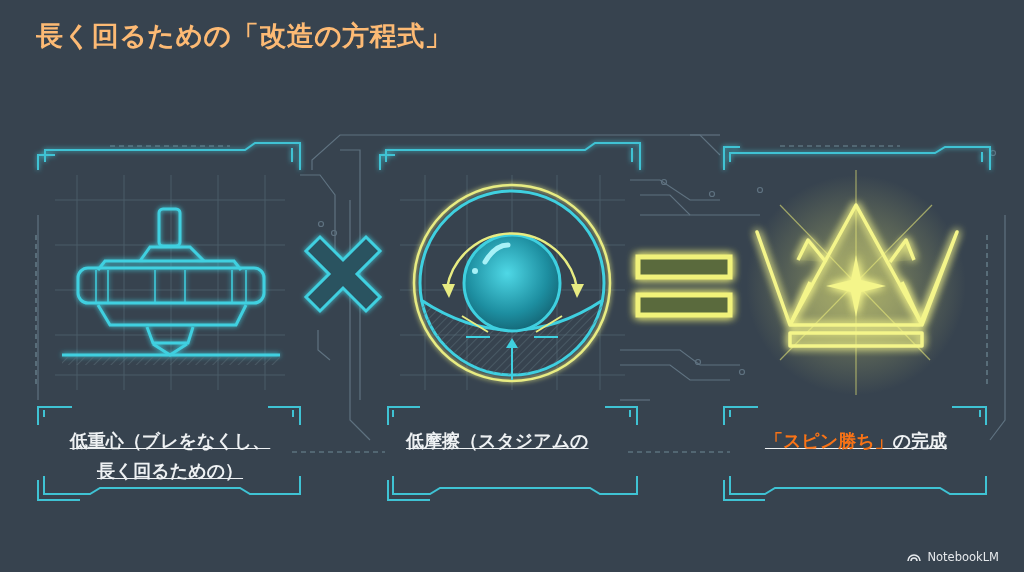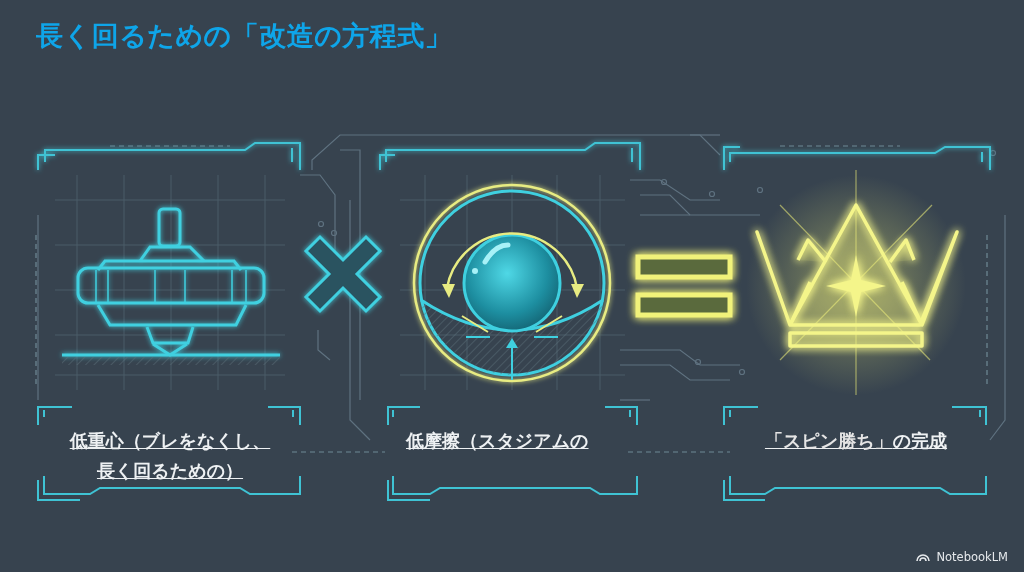--- a/index.html
+++ b/index.html
@@ -1,21 +1,21 @@
 <!DOCTYPE html>
 <html><head>
 <meta charset="utf-8">
 <style>
   html,body{margin:0;padding:0;}
   body{width:1024px;height:572px;background:#37434f;overflow:hidden;position:relative;font-family:"DejaVu Sans","Liberation Sans",sans-serif;}
-  .title{position:absolute;left:36px;top:18px;font-size:27px;font-weight:bold;color:#0ea5e9;letter-spacing:0.5px;}
+  .title{position:absolute;left:36px;top:18px;font-size:27px;font-weight:bold;color:#fdba74;letter-spacing:0.5px;}
   svg.bg{position:absolute;left:0;top:0;}
   .label{position:absolute;color:#eef1f3;font-size:18px;font-weight:bold;line-height:30px;text-align:center;text-decoration:underline;}
-  .label .hl{color:#e5e5e5;}
-  .brand{position:absolute;right:16px;bottom:8px;font-size:11.5px;color:#e6e9ec;display:flex;align-items:center;gap:6px;}
+  .label .hl{color:#f97316;}
+  .brand{position:absolute;right:25px;bottom:8px;font-size:11.5px;color:#e6e9ec;display:flex;align-items:center;gap:6px;}
 </style>
 </head>
 <body>
 
 <div class="title">長く回るための「改造の方程式」</div>
 
 <svg class="bg" width="1024" height="572" viewBox="0 0 1024 572">
   <defs>
     <filter id="glowY" x="-50%" y="-50%" width="200%" height="200%">
       <feGaussianBlur stdDeviation="4" result="b"></feGaussianBlur>

